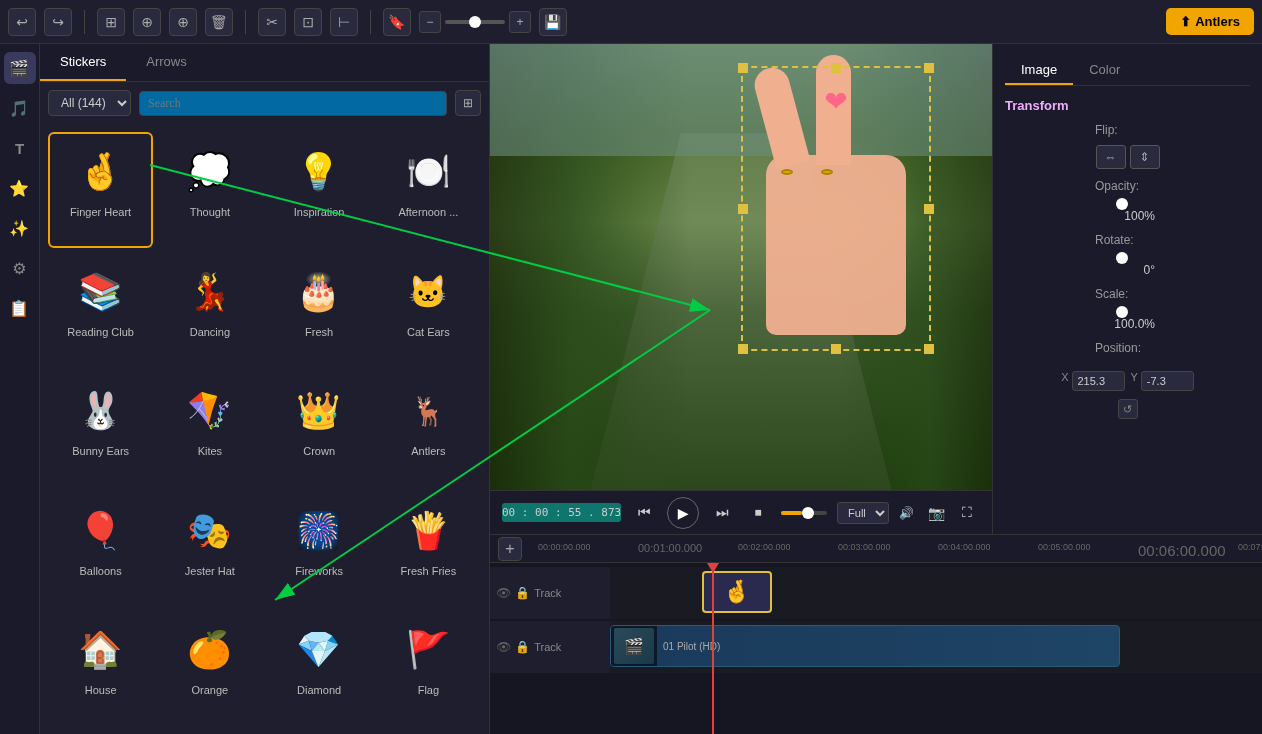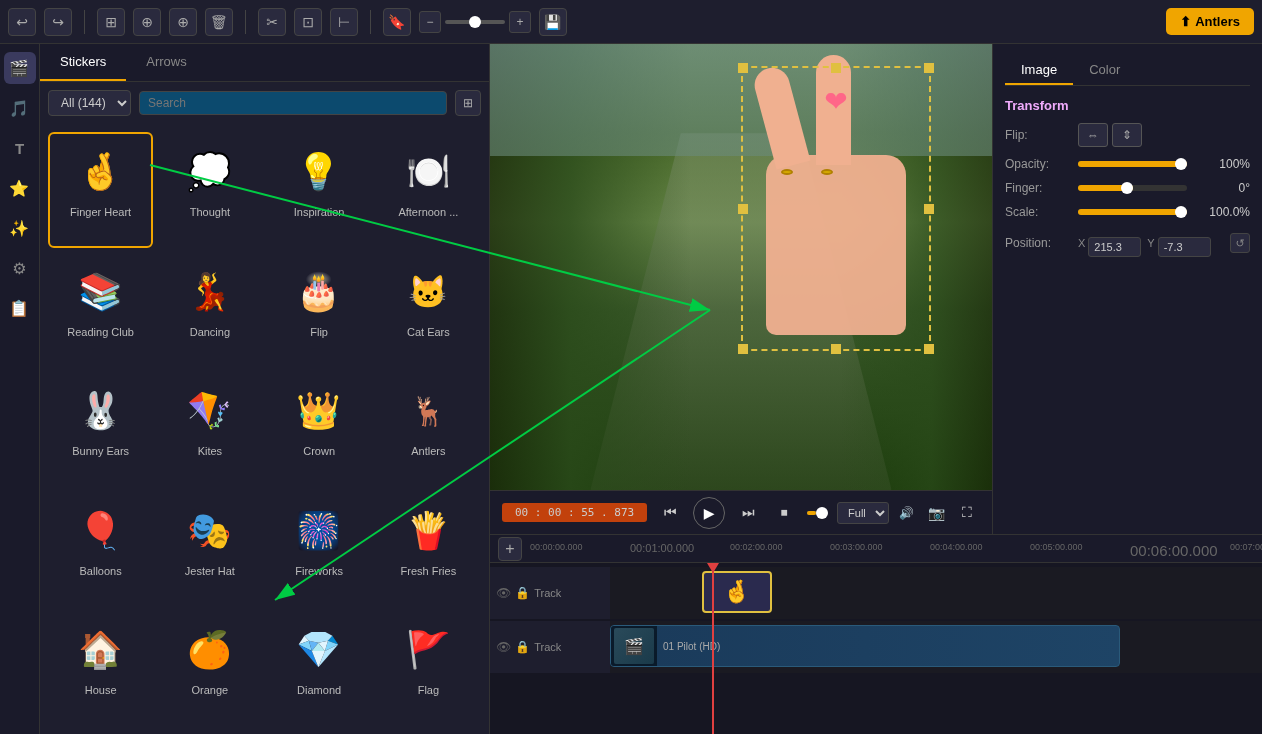--- a/index.html
+++ b/index.html
@@ -89,26 +89,27 @@
       background: #2a2a3e;
       border: 1px solid #444;
       color: #ccc;
       padding: 4px 8px;
       border-radius: 4px;
       font-size: 12px;
       cursor: pointer;
     }
     .search-input {
       flex: 1;
-      background: #0c4a6e;
+      background: #0369a1;
       border: 1px solid #444;
       color: #ccc;
       padding: 4px 8px;
       border-radius: 4px;
       font-size: 12px;
+      font-family: Liberation Serif, serif;
     }
     .grid-btn {
       width: 26px; height: 26px;
       background: #2a2a3e;
       border: 1px solid #444;
       border-radius: 4px;
       display: flex; align-items: center; justify-content: center;
       cursor: pointer; color: #aaa;
     }
     .stickers-grid {
@@ -164,22 +165,22 @@
       background: #1a1a2a;
       display: flex;
       align-items: center;
       padding: 0 12px;
       gap: 10px;
       border-top: 1px solid #333;
     }
     .time-display {
       font-size: 11px;
       color: #ccc;
-      background: #c2410c;
-      padding: 3px 13px;
+      background: #0f766e;
+      padding: 3px 0;
       border-radius: 3px;
       font-family: monospace;
     }
     .ctrl-btn {
       width: 26px; height: 26px;
       display: flex; align-items: center; justify-content: center;
       cursor: pointer; color: #ccc; font-size: 14px;
       border-radius: 4px;
     }
     .play-btn {
@@ -222,20 +223,21 @@
     }
     .right-tabs { display: flex; border-bottom: 1px solid #333; margin-bottom: 12px; }
     .right-tab { padding: 6px 16px; cursor: pointer; color: #888; border-bottom: 2px solid transparent; font-size: 13px; }
     .right-tab.active { color: #fff; border-bottom: 2px solid #f0a500; }
     .section-title { font-size: 13px; color: #f0abfc; font-weight: bold; margin-bottom: 10px; }
     .property-row {
       display: flex;
       align-items: center;
       margin-bottom: 10px;
       gap: 8px;
+      flex-direction: column;
     }
     .property-label { width: 65px; color: #999; font-size: 12px; flex-shrink: 0; }
     .flip-btns { display: flex; gap: 4px; }
     .flip-btn {
       width: 30px; height: 24px;
       background: #2a2a3e;
       border: 1px solid #555;
       border-radius: 3px;
       cursor: pointer;
       display: flex; align-items: center; justify-content: center;
@@ -395,21 +397,21 @@
         <div class="sticker-item">
           <div class="sticker-thumb">📚</div>
           <div class="sticker-label">Reading Club</div>
         </div>
         <div class="sticker-item">
           <div class="sticker-thumb">💃</div>
           <div class="sticker-label">Dancing</div>
         </div>
         <div class="sticker-item">
           <div class="sticker-thumb">🎂</div>
-          <div class="sticker-label">Flip</div>
+          <div class="sticker-label">Fresh</div>
         </div>
         <div class="sticker-item">
           <div class="sticker-thumb" style="font-size:32px;">🐱</div>
           <div class="sticker-label">Cat Ears</div>
         </div>
         <div class="sticker-item">
           <div class="sticker-thumb">🐰</div>
           <div class="sticker-label">Bunny Ears</div>
         </div>
         <div class="sticker-item">
@@ -543,21 +545,21 @@
           <div class="property-row">
             <div class="property-label">Opacity:</div>
             <div class="slider-container">
               <div class="slider-fill" style="width:100%;"></div>
               <div class="slider-thumb" style="right:0;"></div>
             </div>
             <div class="value-display">100%</div>
           </div>
 
           <div class="property-row">
-            <div class="property-label">Finger:</div>
+            <div class="property-label">Rotate:</div>
             <div class="slider-container">
               <div class="slider-fill" style="width:50%;"></div>
               <div class="slider-thumb" style="right:50%;"></div>
             </div>
             <div class="value-display">0°</div>
           </div>
 
           <div class="property-row">
             <div class="property-label">Scale:</div>
             <div class="slider-container">
@@ -581,21 +583,21 @@
             </div>
             <div class="reset-btn">↺</div>
           </div>
         </div>
       </div>
 
       <div class="timeline">
 
         <div style="display:flex; align-items:center; background:#1a1a2a; border-bottom:1px solid #333; height:28px; flex-shrink:0;">
           <div class="add-track-btn">+</div>
-          <div class="timeline-ruler" style="flex:1; overflow:hidden; position:relative; background:transparent; border:none; height:28px;">
+          <div class="timeline-ruler" style="flex:1; overflow:hidden; position:relative; background:transparent; border:none; height:28px;margin-left:8px;">
             <div style="display:flex; padding-left:0px;">
               <div class="ruler-mark" style="min-width:100px; color:#666; font-size:9px;">00:00:00.000</div>
               <div class="ruler-mark" style="min-width:100px; color:#666; font-size:11px;">00:01:00.000</div>
               <div class="ruler-mark" style="min-width:100px; color:#666; font-size:9px;">00:02:00.000</div>
               <div class="ruler-mark" style="min-width:100px; color:#666; font-size:9px;">00:03:00.000</div>
               <div class="ruler-mark" style="min-width:100px; color:#666; font-size:9px;">00:04:00.000</div>
               <div class="ruler-mark" style="min-width:100px; color:#666; font-size:9px;">00:05:00.000</div>
               <div class="ruler-mark" style="min-width:100px; color:#666; font-size:15px;">00:06:00.000</div>
               <div class="ruler-mark" style="min-width:100px; color:#666; font-size:9px;">00:07:00.000</div>
 

